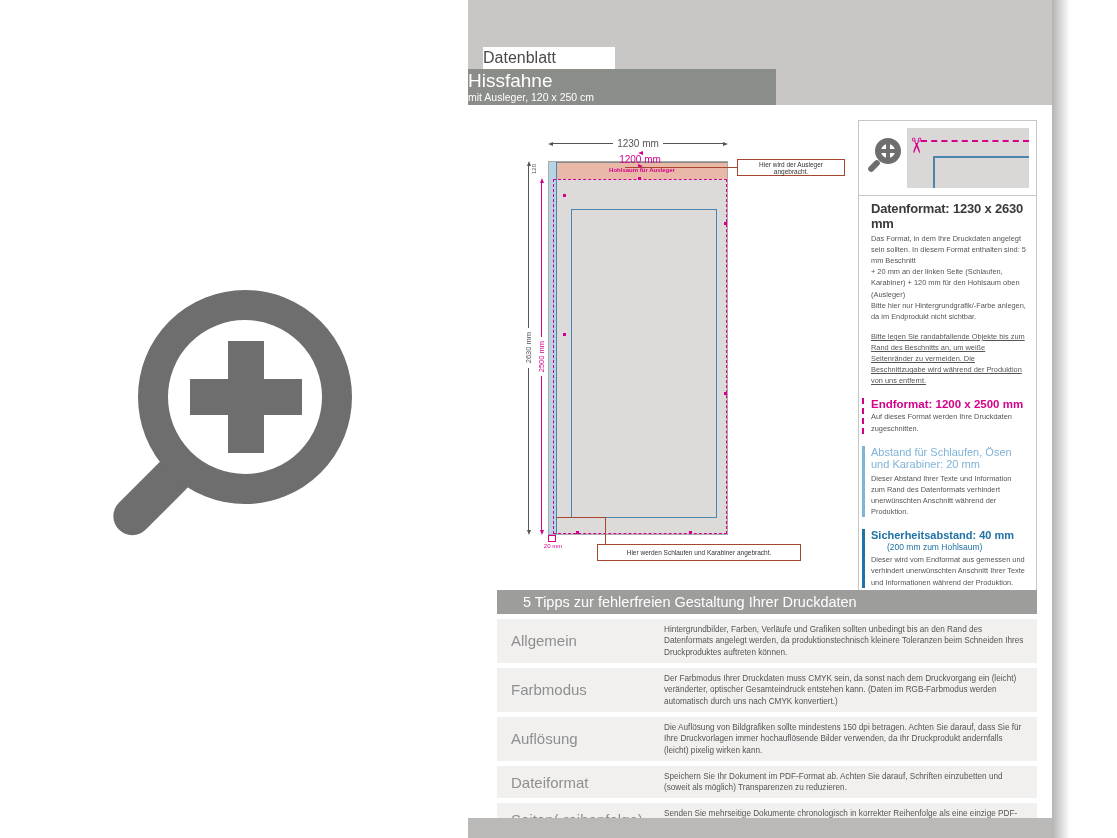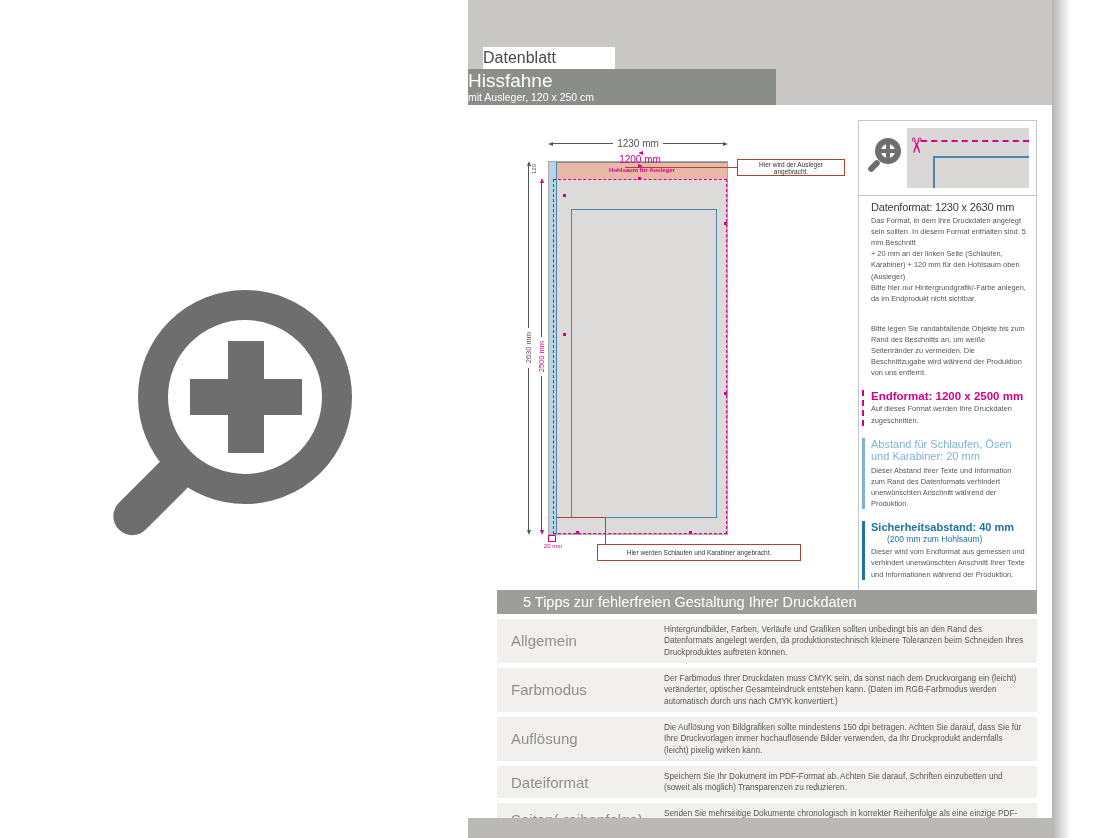--- a/index.html
+++ b/index.html
@@ -73,23 +73,23 @@
   .mm-plus-h { position:absolute; left:15px; top:11px; width:14px; height:4px; background:#6e6e6e; }
   .mm-plus-v { position:absolute; left:20px; top:6px; width:4px; height:14px; background:#6e6e6e; }
   .mm-handle { position:absolute; left:1px; top:25px; width:14px; height:6px; background:#6e6e6e; border-radius:3px; transform:rotate(-45deg); }
   .thumb-diagram { position:absolute; left:48px; top:7px; right:7px; bottom:7px; background:#d9d8d7; overflow:hidden; }
   .td-dashed { position:absolute; left:14px; top:12px; right:0; height:0; border-top:2px dashed #d4008c; }
   .td-blue-h { position:absolute; left:26px; top:28px; right:0; height:0; border-top:2px solid #4a86ad; }
   .td-blue-v { position:absolute; left:26px; top:28px; bottom:0; width:0; border-left:2px solid #4a86ad; }
   .td-scissors { position:absolute; left:1px; top:7px; font-size:21px; color:#d4008c; transform:rotate(90deg); line-height:1; }
 
   .sb-content { padding:5px 10px 12px 12px; }
-  .sb-h1 { font-size:11px; font-weight:normal; color:#3a3a3a; letter-spacing:-0.2px; margin-bottom:2px; }
+  .sb-h1 { font-size:13px; font-weight:bold; color:#3a3a3a; letter-spacing:-0.2px; margin-bottom:2px; }
   .sb-body { font-size:7.4px; color:#555; line-height:1.5; white-space:pre-line; }
-  .sb-body2 { margin-top:19px; }
+  .sb-body2 { margin-top:9px;text-decoration:underline; }
   .sb-sec { margin-top:12px; margin-left:-9px; padding-left:7px; }
   .sec-endformat { border-left:2px dashed #d4008c; }
   .sec-abstand { border-left:3px solid #7fb3d7; padding-left:6px; }
   .sec-sicherheit { border-left:3px solid #2172a5; padding-left:6px; }
   .sec-endformat .sb-h2 { color:#d4008c; font-size:11.5px; font-weight:bold; margin-bottom:1px; }
   .sec-abstand .sb-h2 { color:#7fb3d7; font-size:11px; font-weight:normal; line-height:1.15; margin-bottom:2px; }
   .sec-sicherheit .sb-h2 { color:#2172a5; font-size:11px; font-weight:bold; }
   .sb-sub { color:#2172a5; font-size:8.5px; margin:1px 0 2px;padding-left:16px; }
 
   

